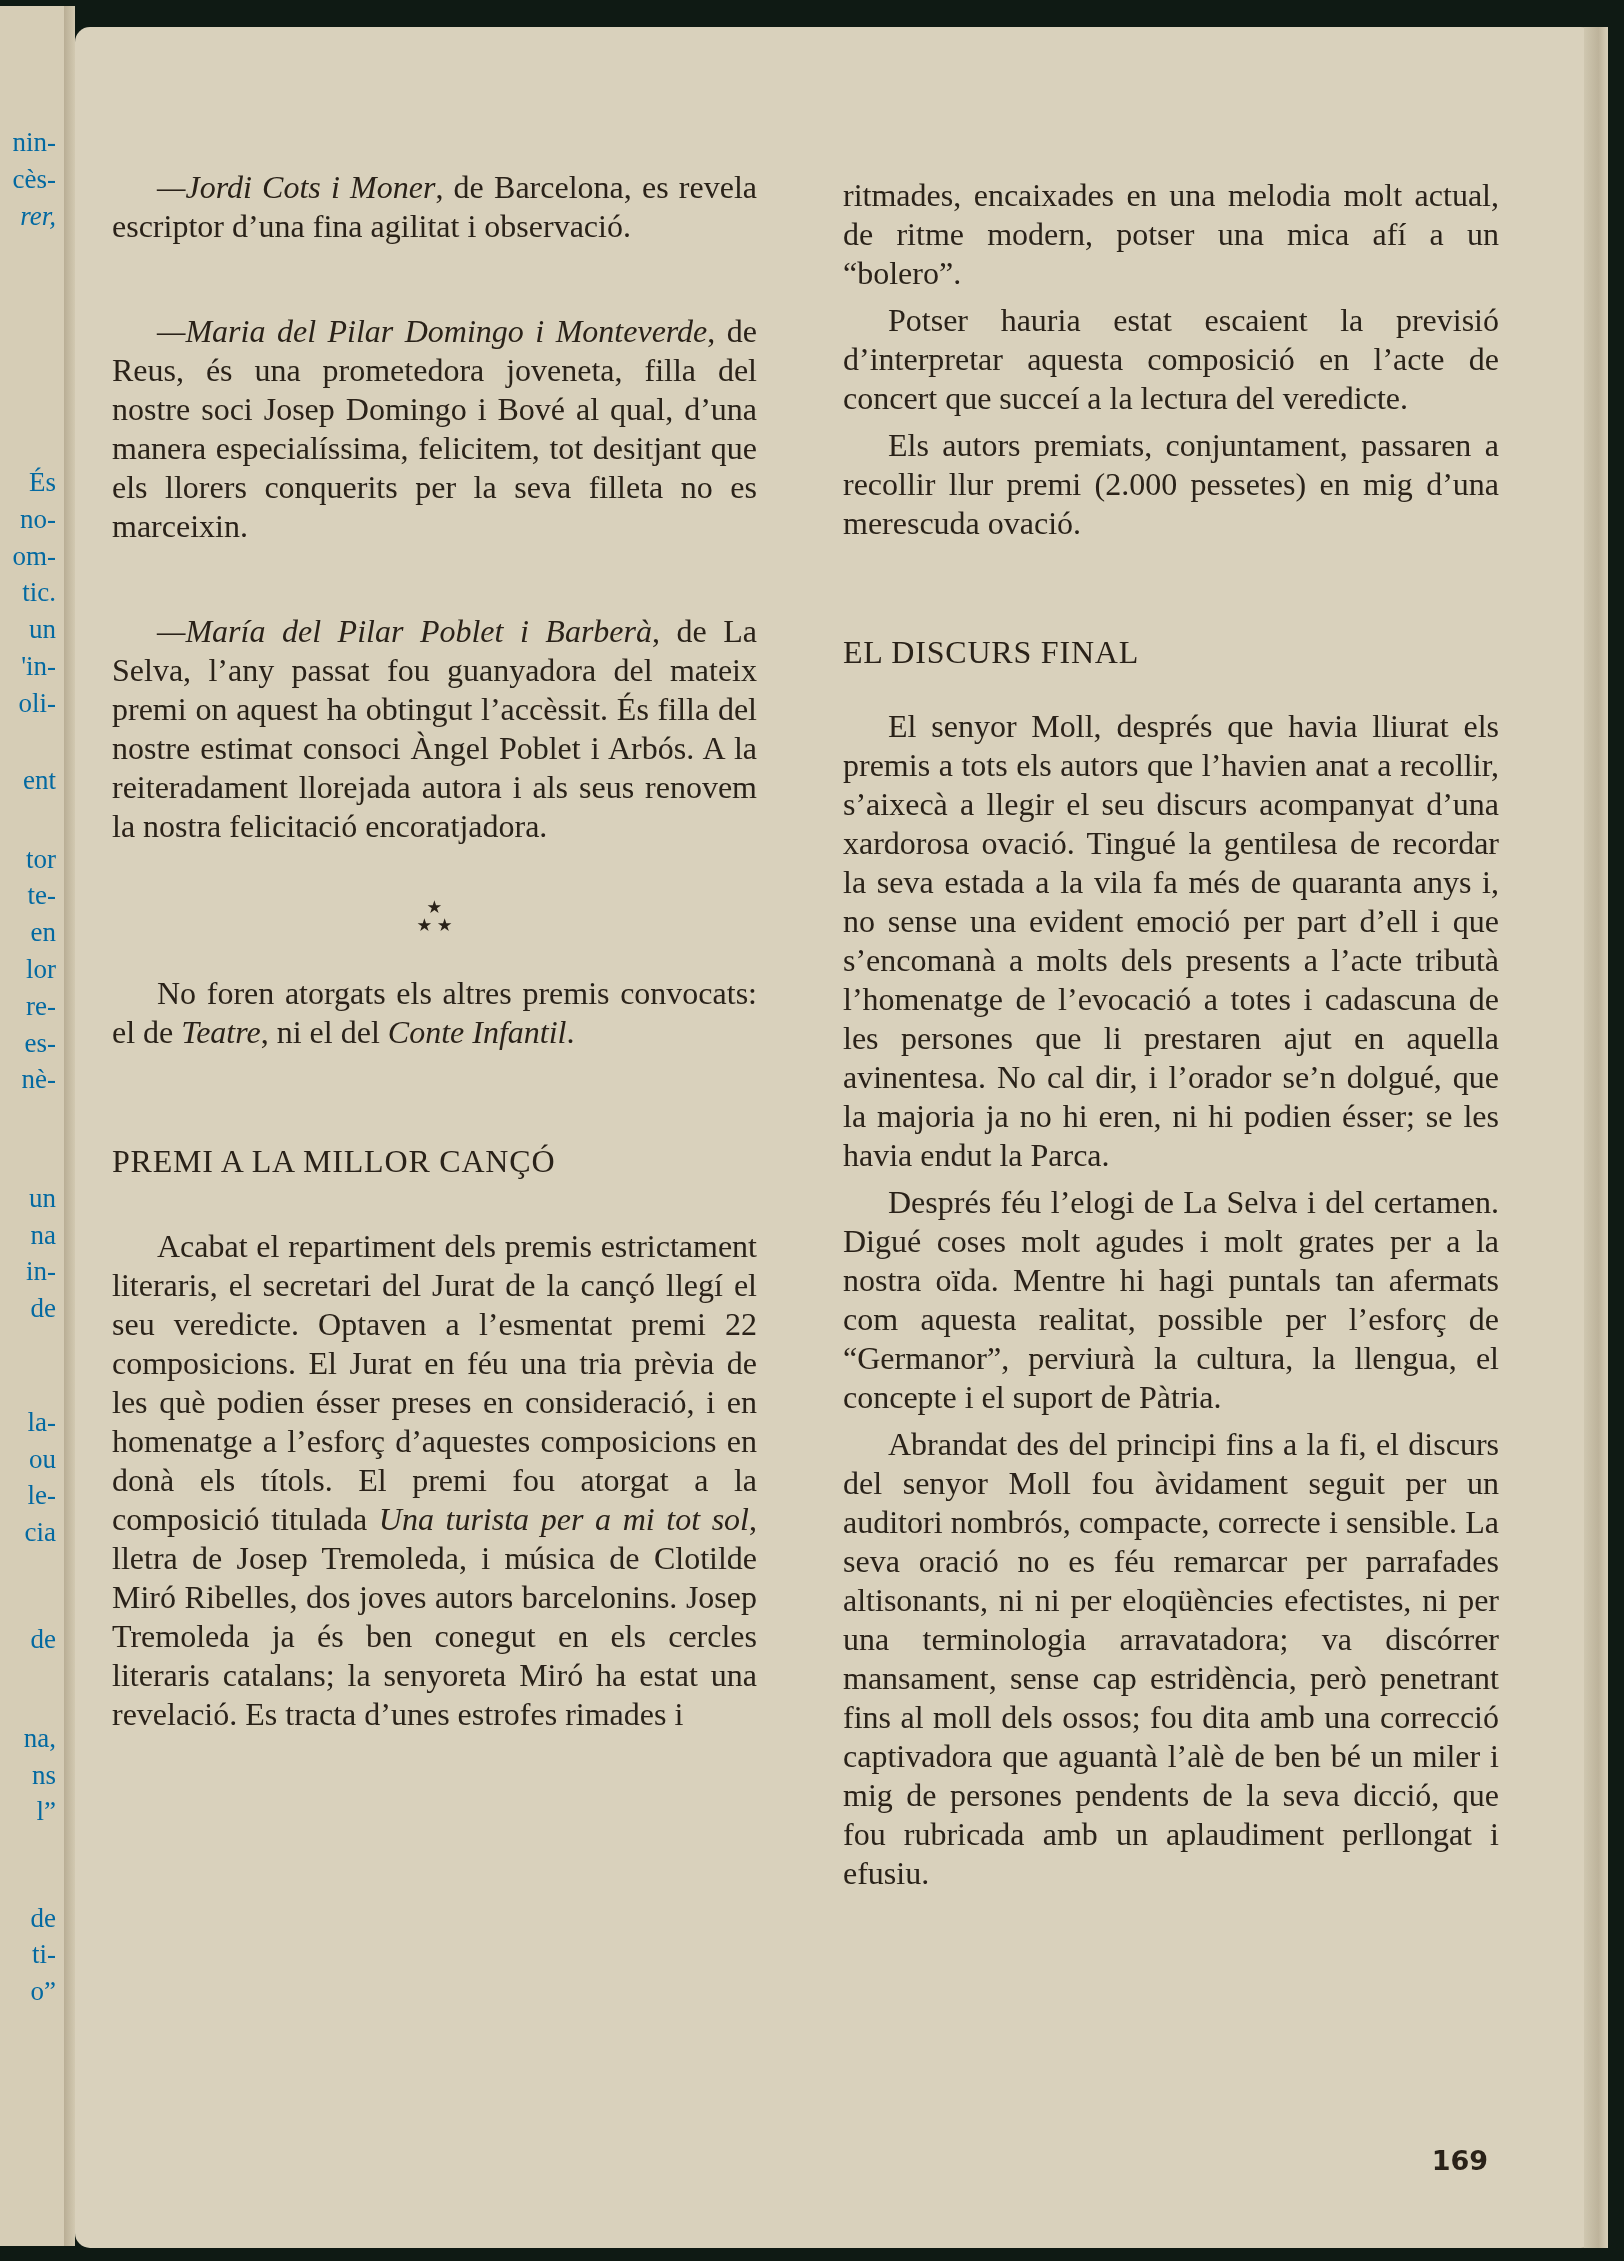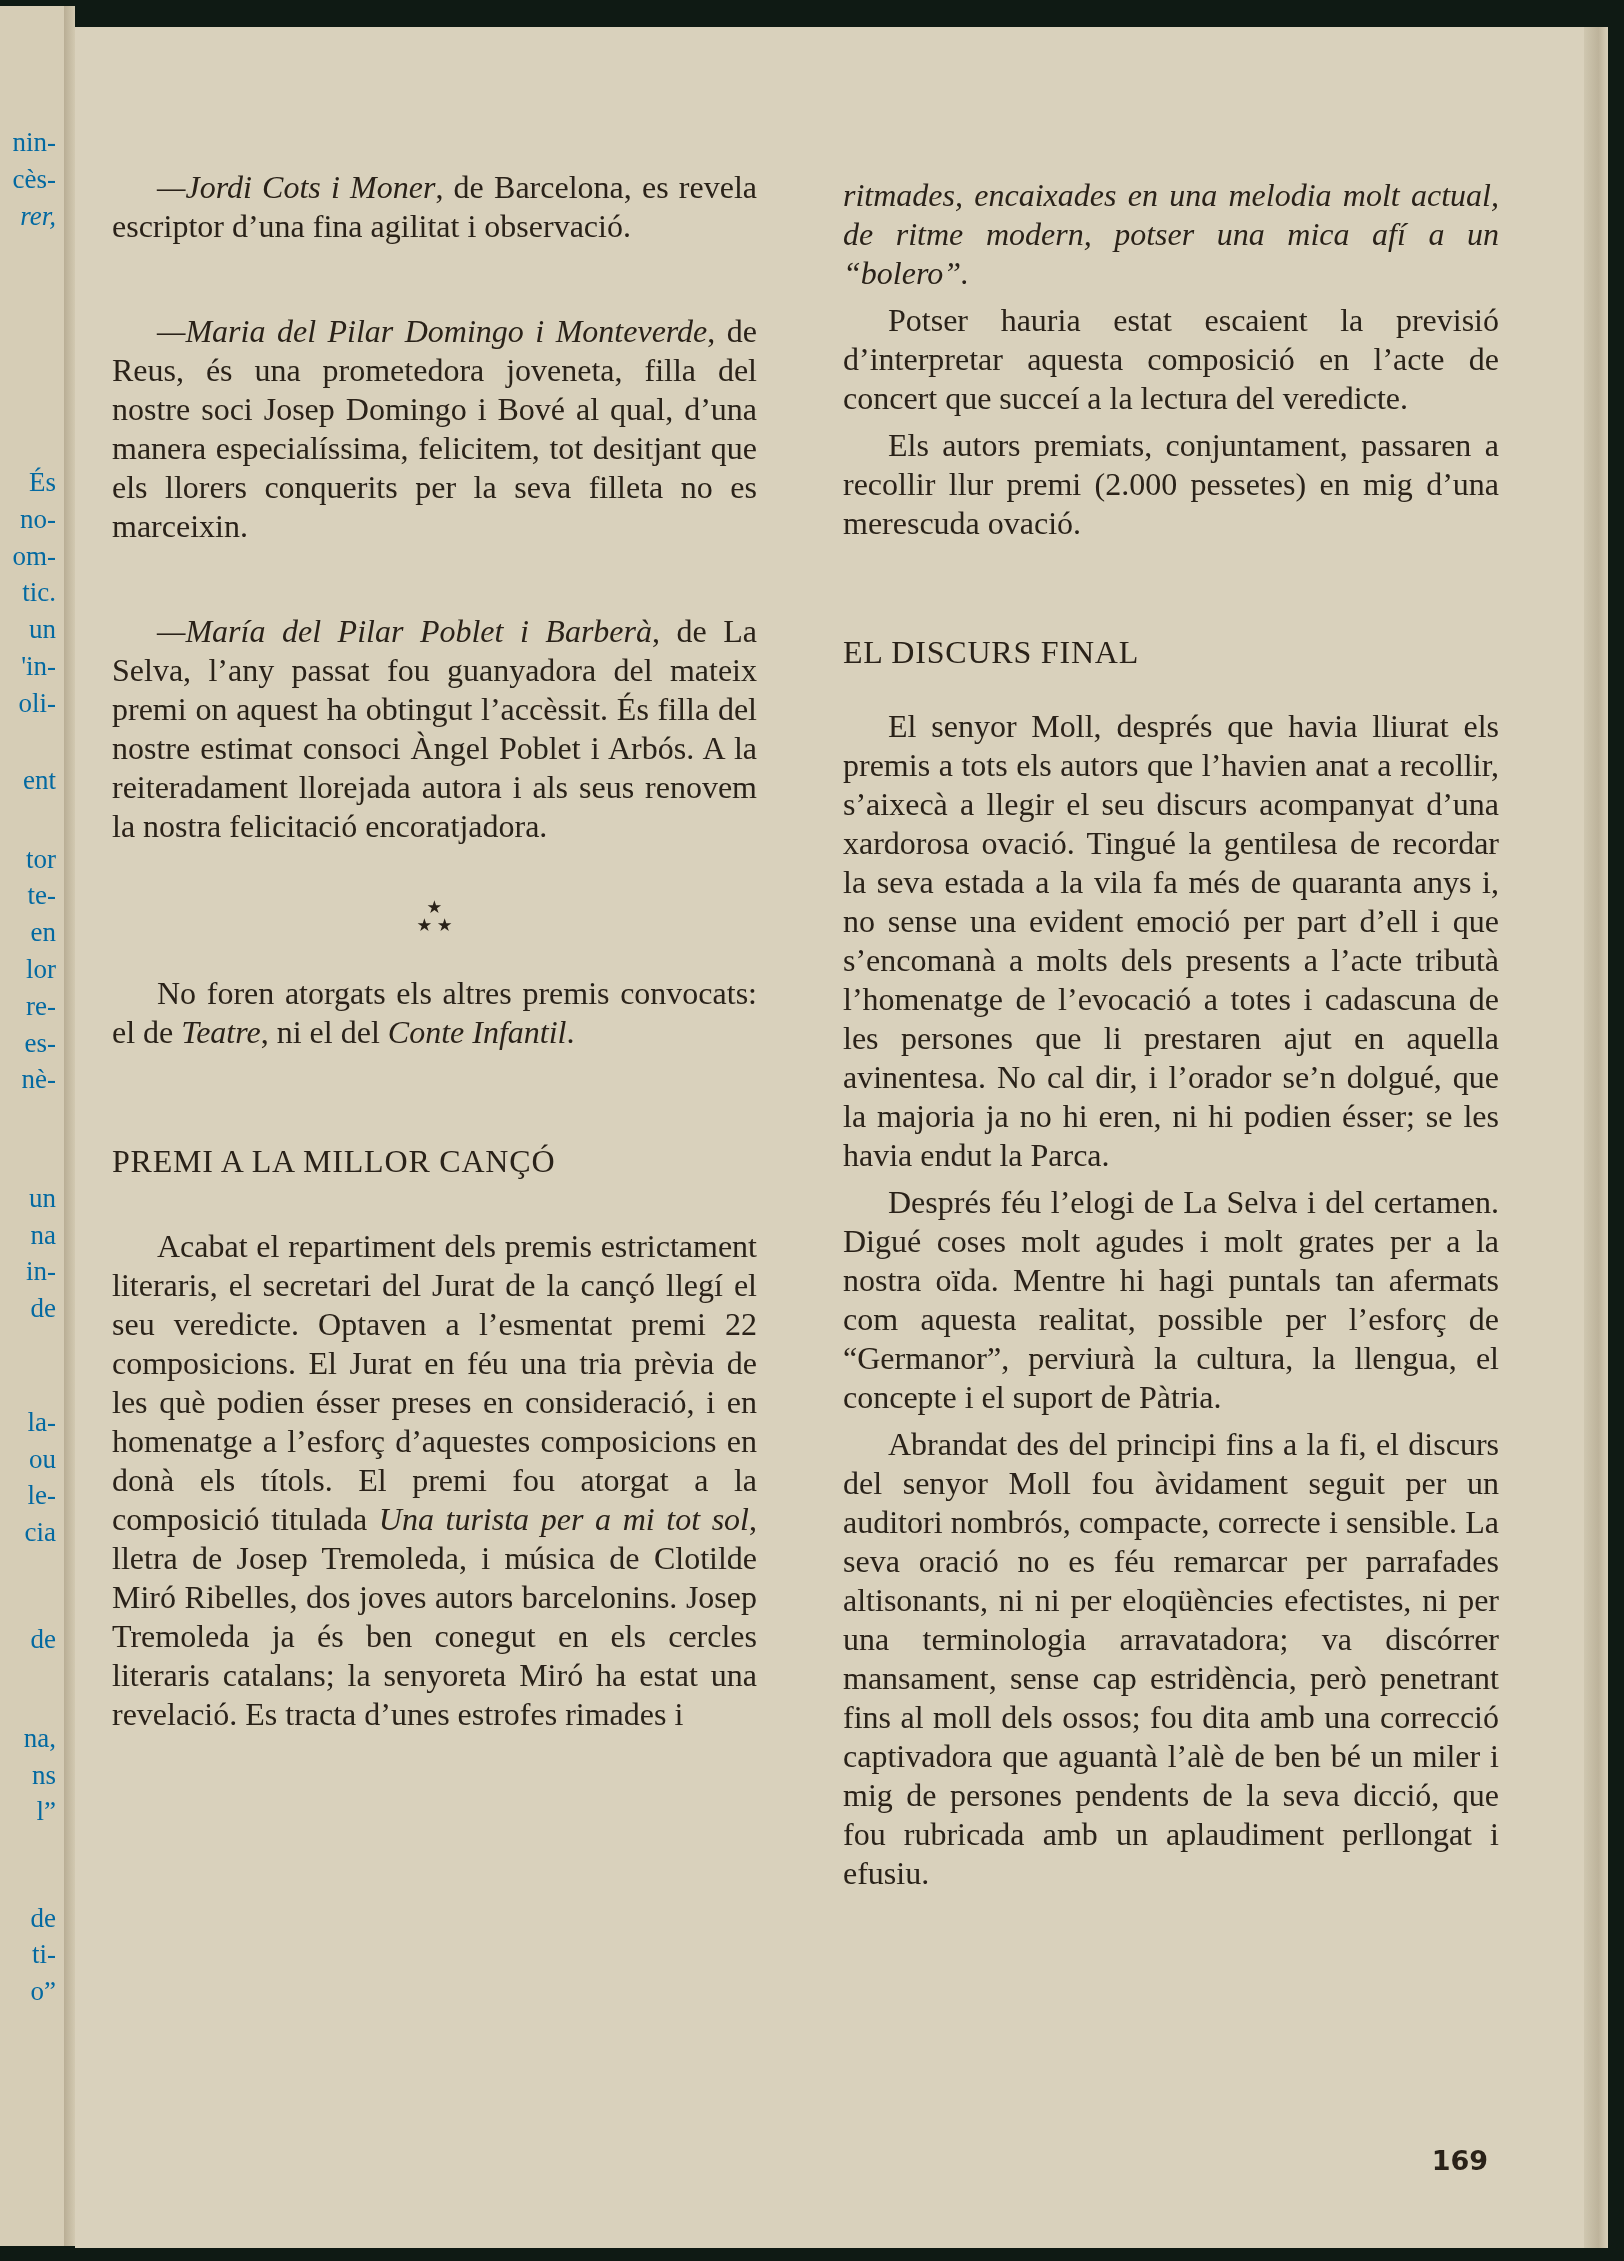--- a/index.html
+++ b/index.html
@@ -22,34 +22,35 @@
   }
   .gutter {
     position: absolute; left: 64px; top: 6.4px; width: 11.2px; height: 2240px;
     background: linear-gradient(to right, #b9ae95, #d2c9b1);
   }
   
   .page {
     position: absolute; left: 75px; top: 27px; width: 1533px; height: 2221px;
     background: #d9d1bc;
     box-shadow: inset -11.2px 0 0 #c8bfa8, inset -12.8px 0 0 #b5ab93;
+    border-radius: 15px;
   }
   .page-edge {
     position: absolute; right: 0; top: 0; width: 24px; height: 100%;
     background: linear-gradient(to right, #cfc7b0, #bdb39b 60%, #d8d0ba);
   }
   .col {
     position: absolute; top: 0;
     font-size: 32px; line-height: 39px;
     text-align: justify; hyphens: manual;
   }
   .col-left { left: 37px; width: 645px; }
   .col-right { left: 768px; width: 656px; }
   .col p { margin: 0; text-indent: 45px; }
-  .col p.cont { text-indent: 0; font-style: italic; }
+  .col p.cont { text-indent: 0; }
   .col em { font-style: italic; }
   .heading {
     font-size: 32px; letter-spacing: 0.8px; text-transform: uppercase;
     margin: 0; text-indent: 0; font-weight: normal;
   }
   .stars {
     text-align: center; font-size: 17.6px; line-height: 17.6px;
   }
   .page-number {
     position: absolute; right: 120px; bottom: 72px;

